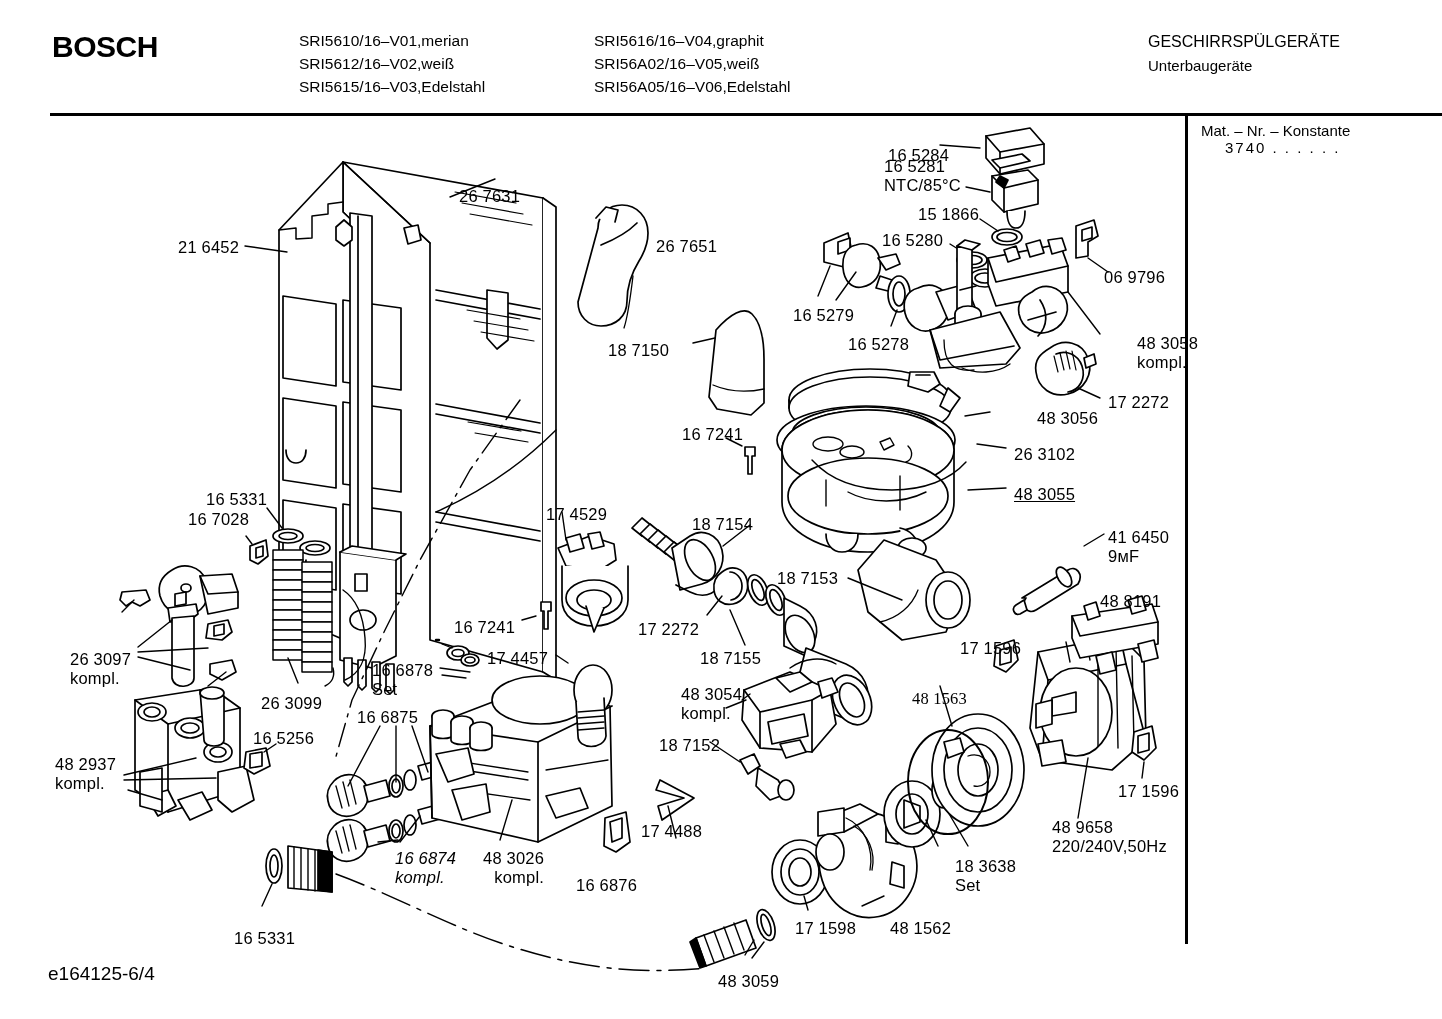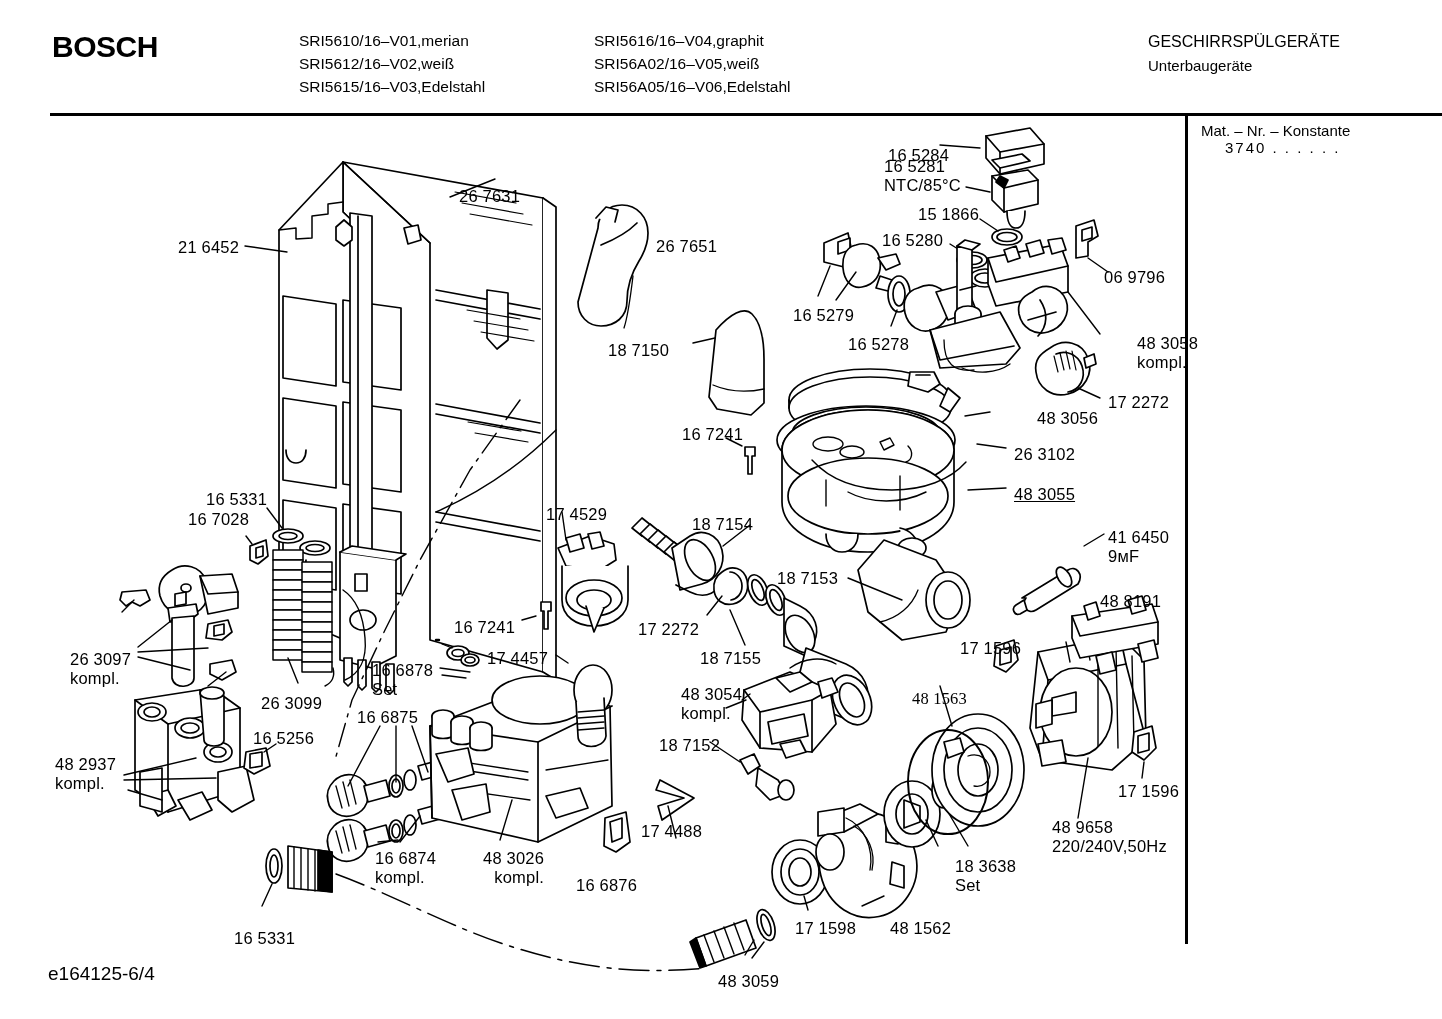--- a/index.html
+++ b/index.html
@@ -768,21 +768,21 @@
         <span class="l2">48 2937</span>
         <span class="l2">kompl.</span>
       </div>
       <div class="plabel" id="lbl-166878" style="left: 372px; top: 661px;">
         <span class="l2">16 6878</span>
         <span class="l2">Set</span>
       </div>
       <div class="plabel" id="lbl-166875" style="left: 357px; top: 708px;">
         <span class="l2">16 6875</span>
       </div>
-      <div class="plabel" id="lbl-166874" style="left: 375px; top: 849px;">
+      <div class="plabel" id="lbl-166874" style="left: 395px; top: 849px; font-style: italic;">
         <span class="l2">16 6874</span>
         <span class="l2">kompl.</span>
       </div>
       <div class="plabel" id="lbl-483026" style="left: 483px; top: 849px; text-align: right;">
         <span class="l2">48 3026</span>
         <span class="l2">kompl.</span>
       </div>
       <div class="plabel" id="lbl-166876" style="left: 576px; top: 876px;">
         <span class="l2">16 6876</span>
       </div>

